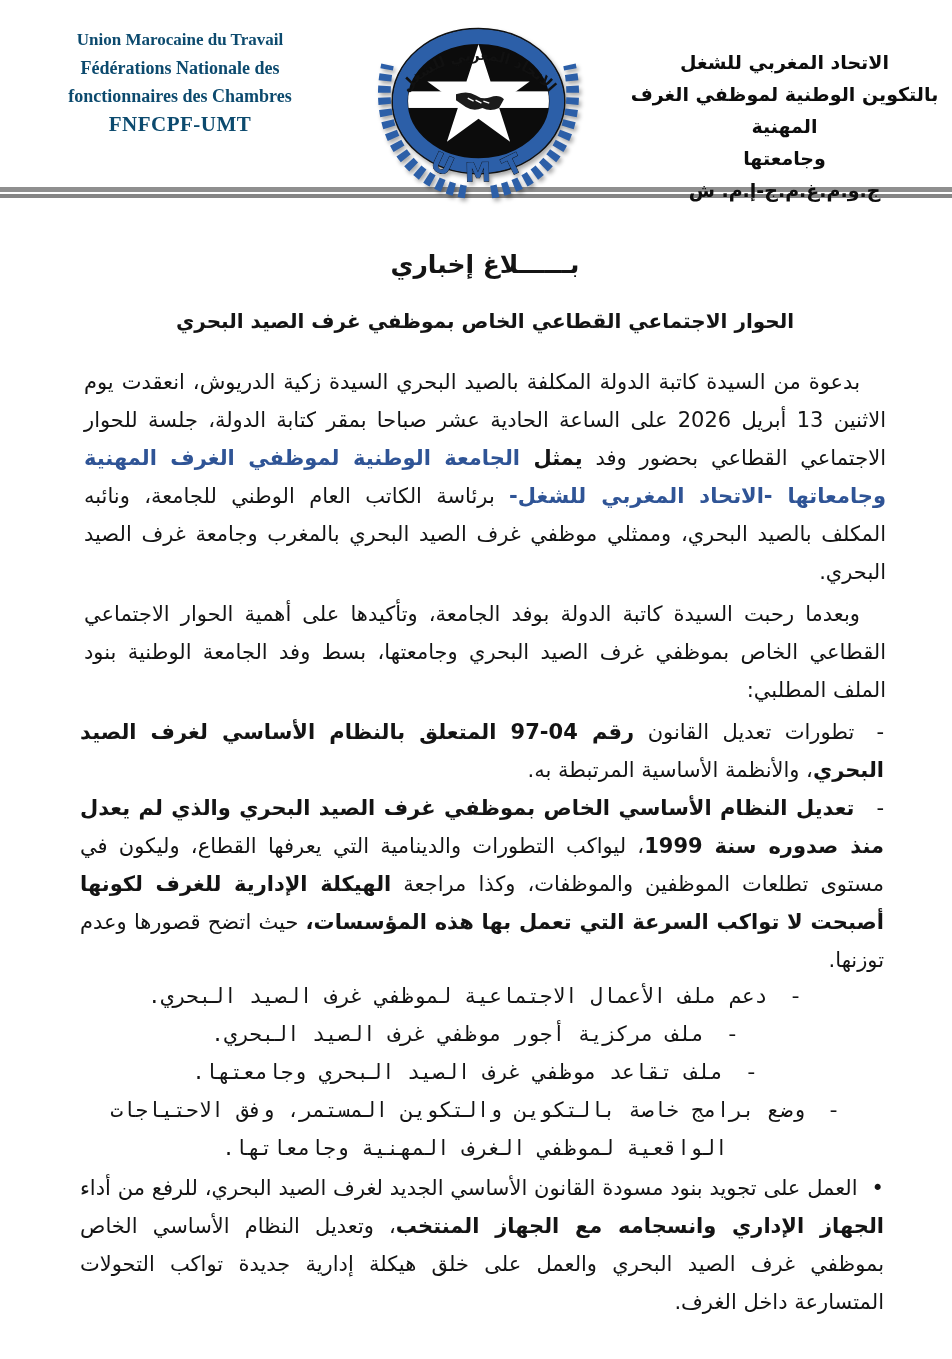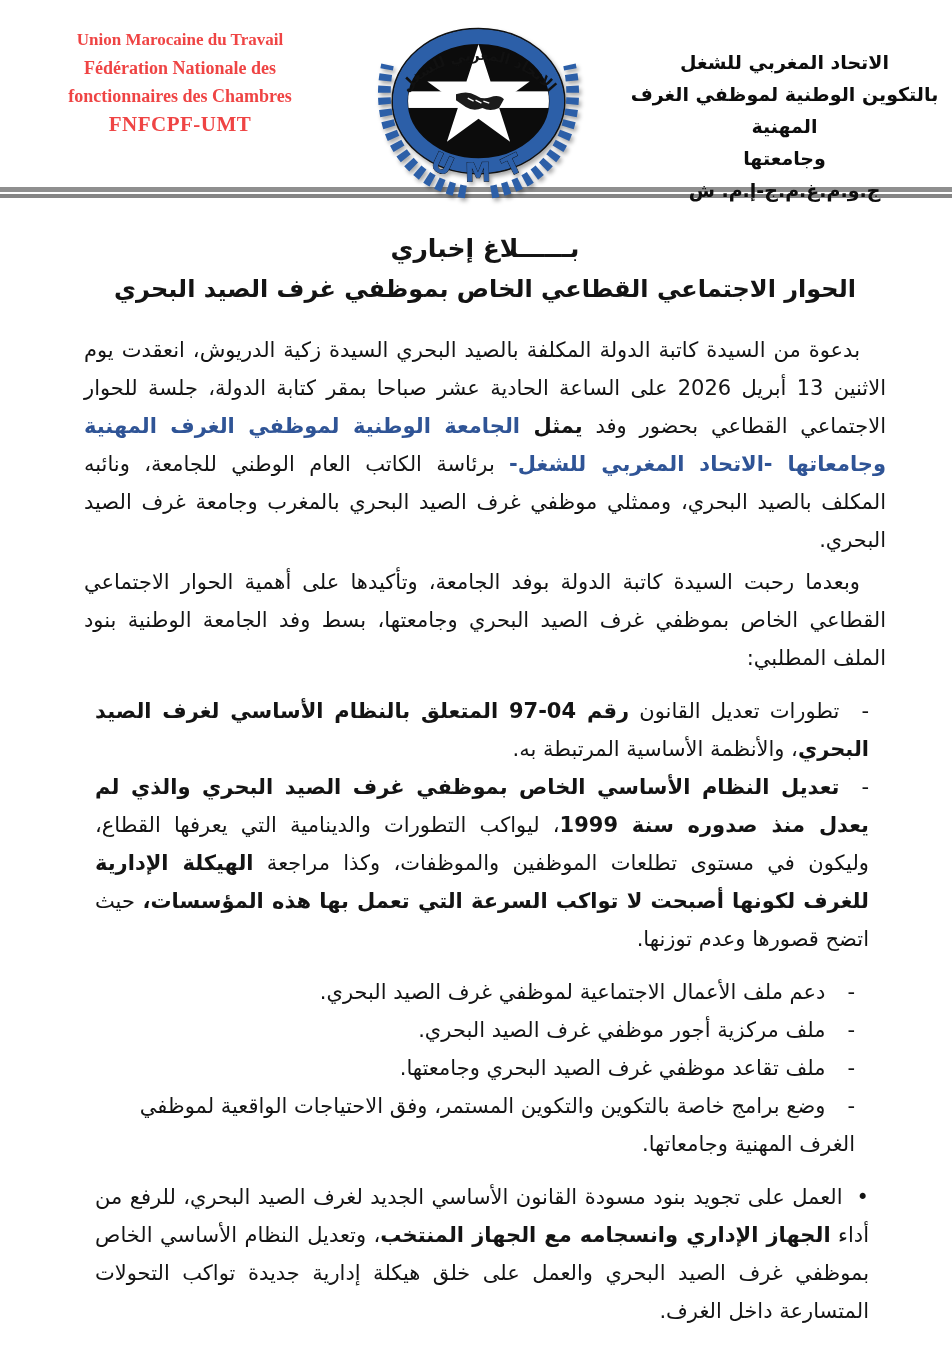--- a/index.html
+++ b/index.html
@@ -9,63 +9,63 @@
     position:relative;
   }
   
   .header{
     display:flex;justify-content:space-between;align-items:flex-start;
     padding:6px 10px 0 30px;height:186px;box-sizing:border-box;
   }
   .h-left{
     width:300px;text-align:center;margin-top:20px;
     font-family:"Liberation Serif","DejaVu Serif",serif;font-weight:bold;
-    color:#ef4444;line-height:28px;font-size:18px;
+    color:#0c4a6e;line-height:28px;font-size:18px;
   }
   .h-left .l0{font-size:17px;}
   .h-left .l4{font-size:21px;letter-spacing:.5px;}
   .logo-wrap{width:225px;height:186px;flex:0 0 auto;margin-top:2px;}
   .logo-wrap svg{filter:drop-shadow(2px 3px 2px rgba(0,0,0,.35));}
   .h-right{
     width:315px;text-align:center;margin-top:40px;direction:rtl;
     font-weight:bold;font-size:19px;line-height:32px;color:#0d0d0d;
   }
   
   .divider{
     height:13px;width:100%;
     background:linear-gradient(#ffffff 0 1px,#8f8f8f 1px 6px,#ffffff 6px 8px,#858585 8px 12px,#ffffff 12px 13px);
   }
   
   .doc{
     direction:rtl;text-align:justify;
     padding:30px 62px 0 80px;
     font-size:21px;line-height:38px;color:#141414;
   }
-  .title{ text-align:center;font-weight:bold;margin:0;line-height:40px;}
+  .title{ text-align:center;font-weight:bold;margin:16px;line-height:40px;}
   .title.t1{font-size:25px;}
-  .title.t2{font-size:24px;margin-bottom:22px;}
+  .title.t2{font-size:20px;margin-bottom:22px;}
   .doc p{margin:4px;text-indent:26px;}
-  ul{margin:15px;padding:0;list-style:none;}
+  ul{margin:0;padding:0;list-style:none;}
   ul.dash{padding-right:6px;}
   ul.dash.sub{padding-right:20px;}
   ul.dash>li::before{content:"-";padding-left:22px;font-weight:normal;}
   ul.bullet{padding-right:6px;}
   ul.bullet>li::before{content:"\2022";padding-left:14px;}
-  ul.sub>li{text-align:right;}
+  ul.sub>li{text-align:center;font-family:Liberation Mono, monospace;}
   .b{font-weight:bold;}
   .bb{font-weight:bold;color:#2F5496;}
 </style>
 </head>
 <body>
 
 <div class="header">
 
   <div class="h-left">
     <div class="l0">Union Marocaine du Travail</div>
-    <div class="l1">Fédération Nationale des</div>
+    <div class="l1">Fédérations Nationale des</div>
     <div class="l2">fonctionnaires des Chambres</div>
     <div class="l4">FNFCPF-UMT</div>
   </div>
 
   <div class="logo-wrap">
     <svg viewBox="0 0 230 200" width="225" height="196" aria-hidden="true">
       <defs>
         <path id="topArc" d="M 30,108 A 90,82 0 0 1 200,108" fill="none"></path>
         <path id="botArc" d="M 52,152 A 84,74 0 0 0 178,152" fill="none"></path>
         <clipPath id="innerClip">

